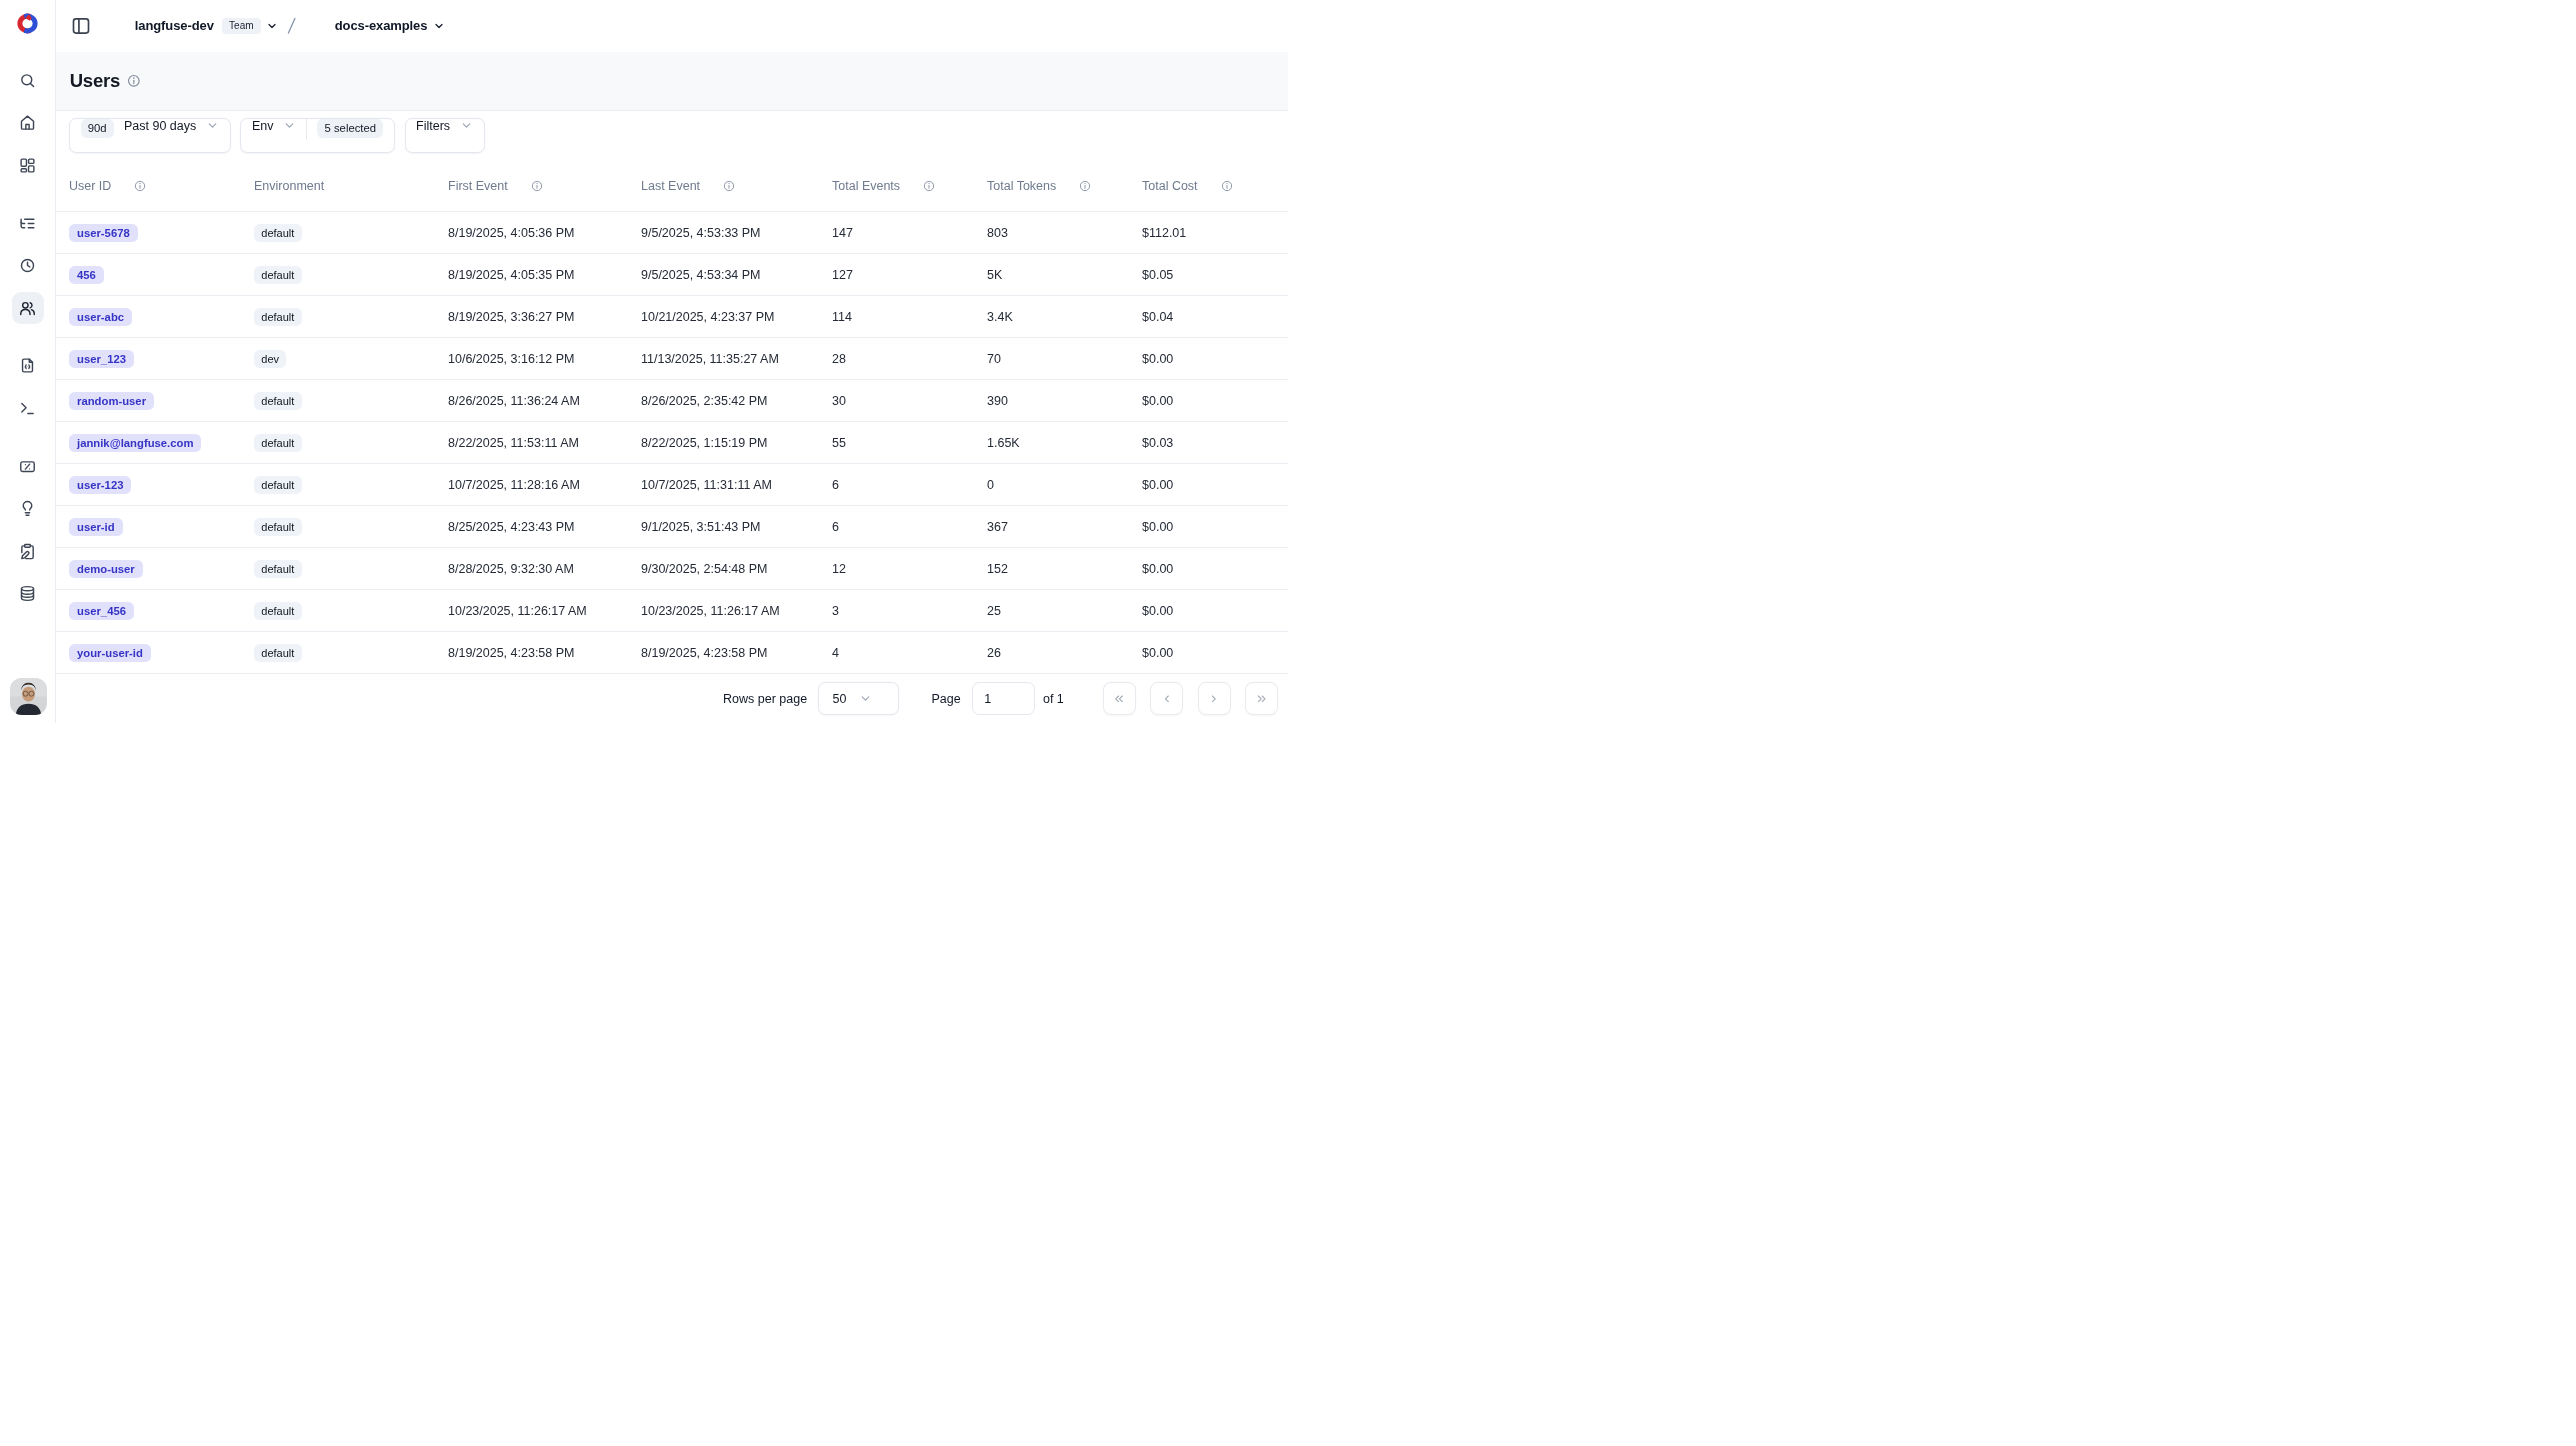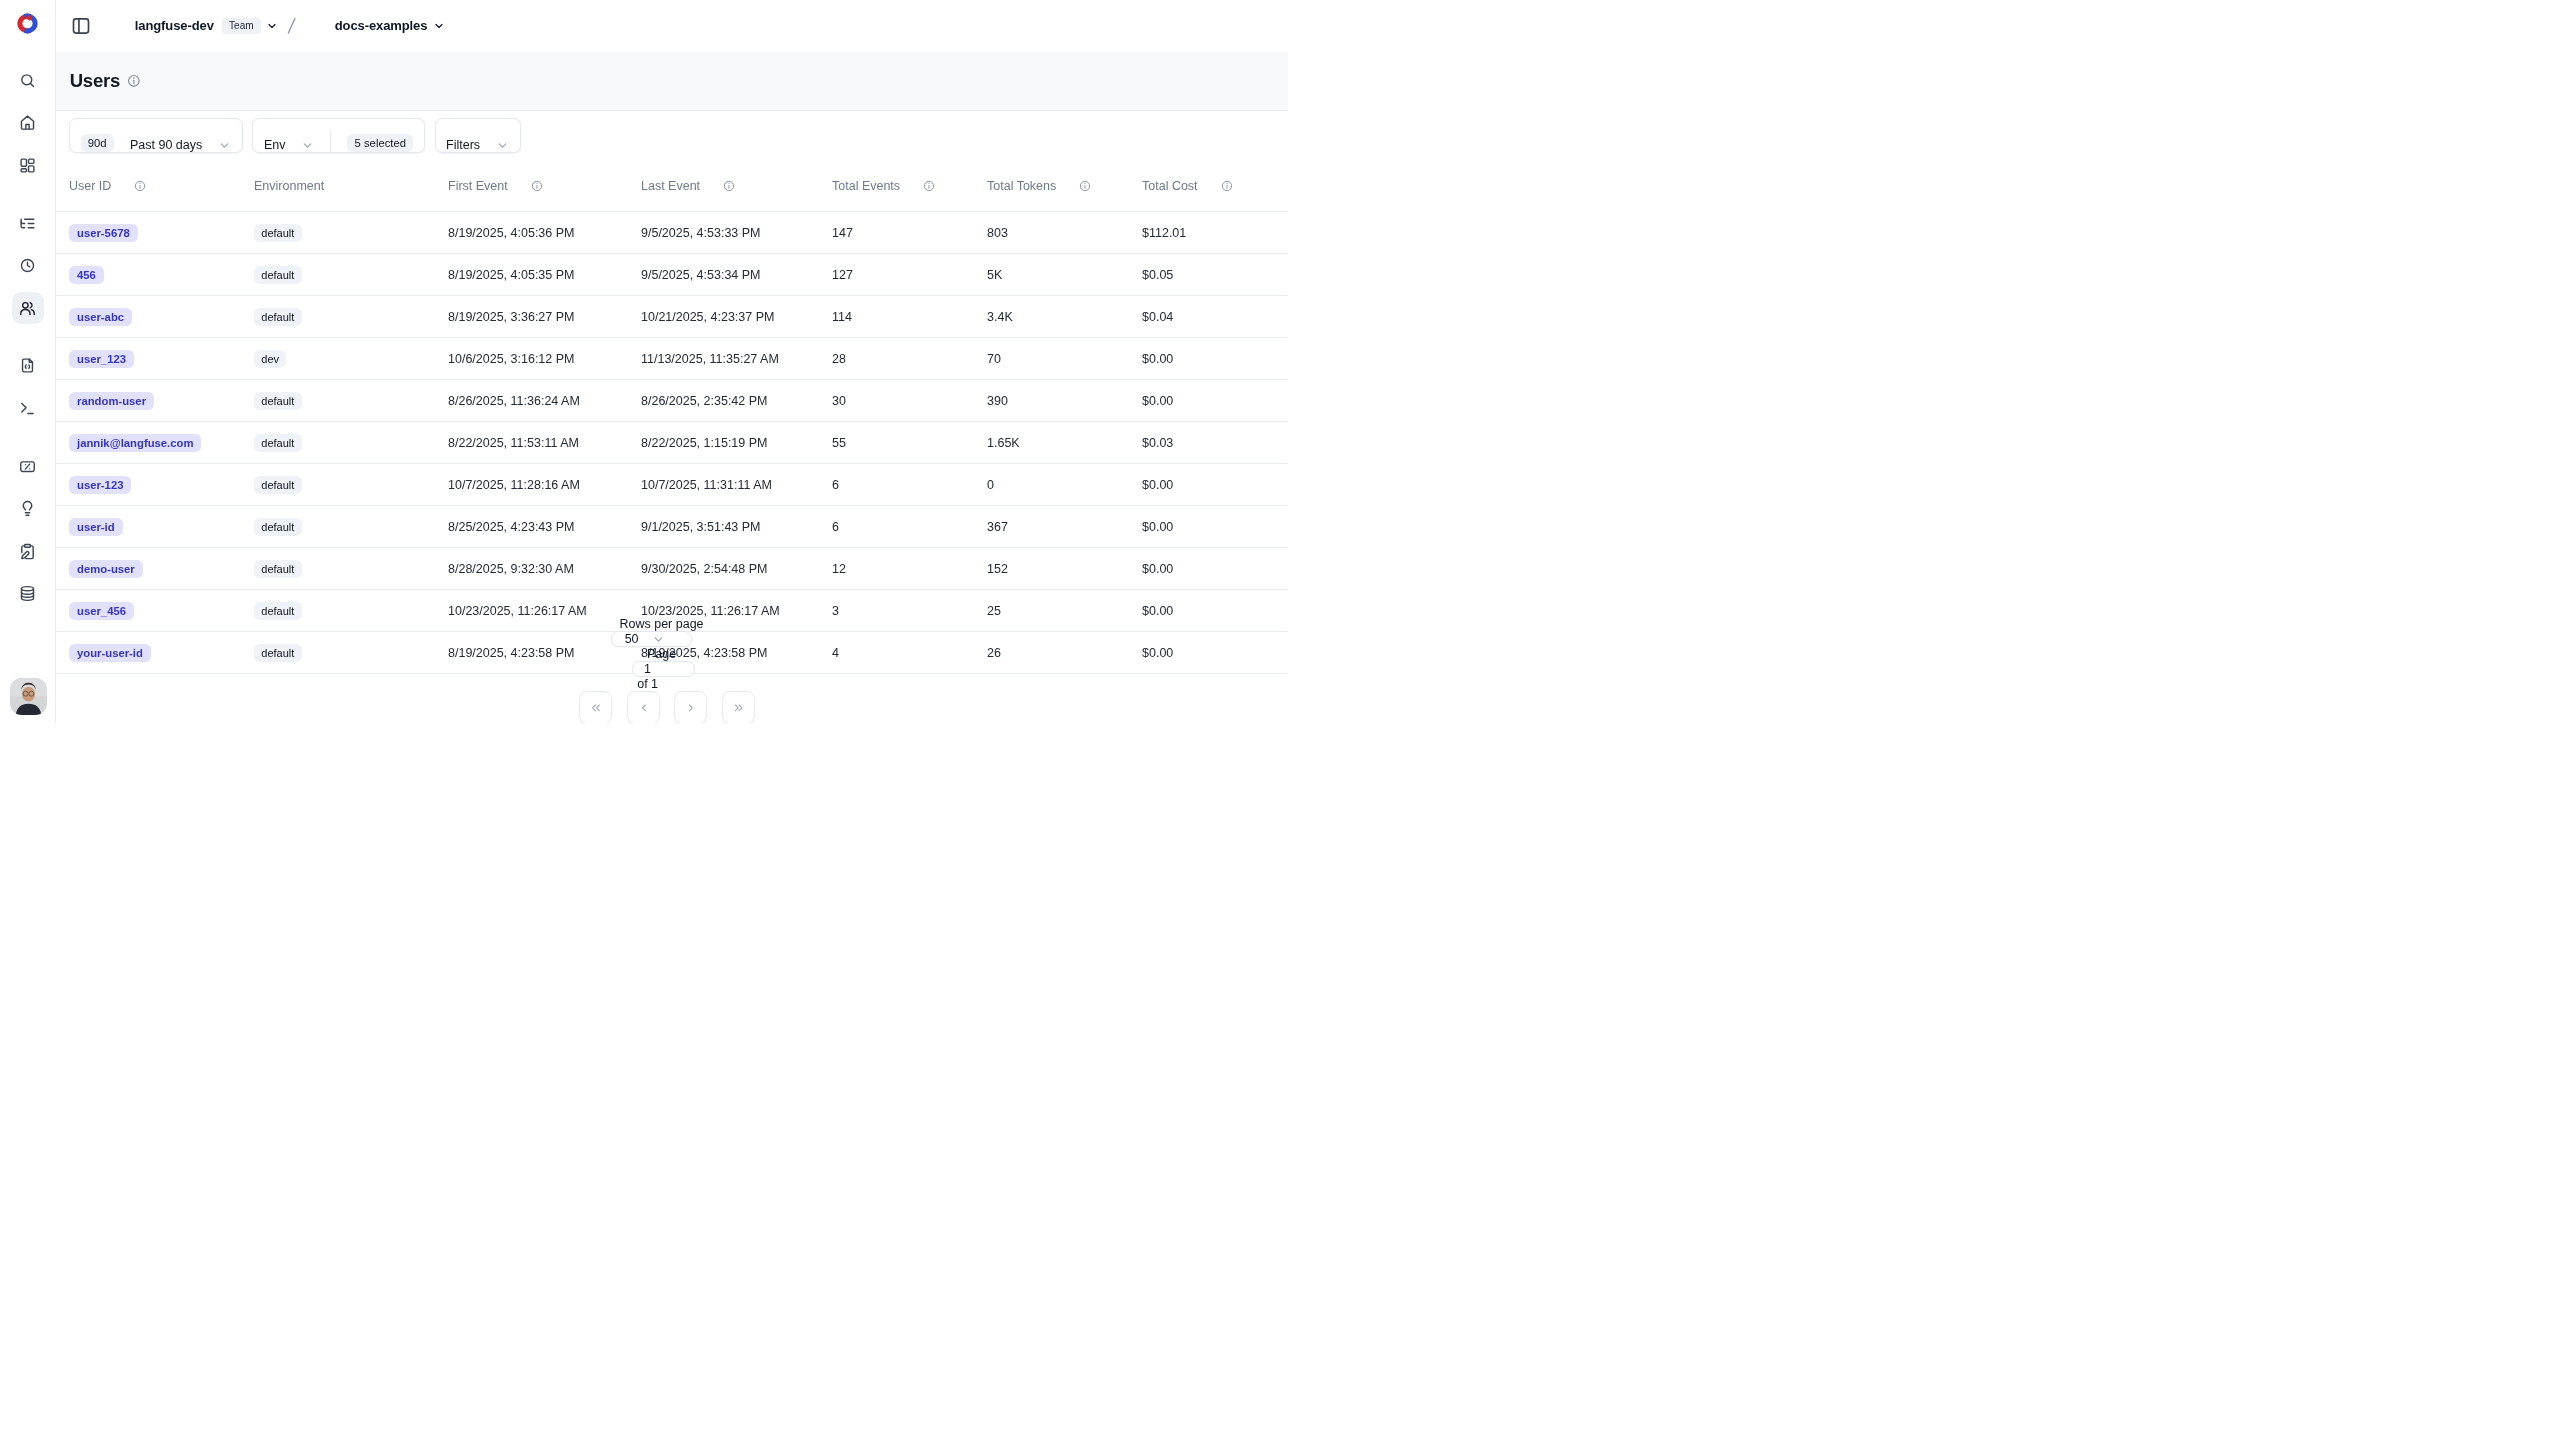--- a/index.html
+++ b/index.html
@@ -63,21 +63,21 @@
     display:flex; align-items:center; gap:9px; padding:0 9.7px 0 11.3px; background:#fff;
   }
   .searchbox svg{ width:15.3px; height:15.3px; color:#424b59; flex:none; }
   .searchbox input{
     border:none; outline:none; flex:1; font-size:12.5px; color:#18202e; background:transparent; font-family:inherit;
   }
   .searchbox input::placeholder{ color:#64718a; opacity:1; }
 
   .btn{
     height:35px; border:0.8px solid var(--border-strong); border-radius:7.3px; background:#fff;
-    display:flex; align-items:flex-end; gap:16px; padding:0 10.5px; font-size:12.5px; color:#131925;
+    display:flex; align-items:flex-start; gap:10px; padding:0 10.5px; font-size:12.5px; color:#131925;
     font-weight:500; font-family:inherit; box-shadow:0 0.8px 1.6px rgba(16,24,40,.05); cursor:pointer;
   }
   .btn .chev{ width:13px; height:13px; color:#9aa4b2; }
   .mini-pill{ background:#eef1f6; border-radius:5.6px; padding:3.2px 7.3px; font-size:11.3px; font-weight:500; color:#131925; }
   .env-divider{ width:0.8px; height:21px; background:#e6e9ee; }
 
   
   .row-grid{
     display:grid; grid-template-columns:185px 194px 193px 191px 155px 155px 1fr;
     padding:0 13px; align-items:center;
@@ -91,21 +91,21 @@
     display:inline-block; background:#e2e1fb; color:#3534c5; font-weight:700; font-size:11.3px;
     padding:3.2px 8px; border-radius:5.6px; cursor:pointer;
   }
   .badge-env{
     display:inline-block; background:#eff3f8; color:#10161f; font-size:11px; padding:3.2px 7.3px; border-radius:5.6px;
   }
 
   
   .footerbar{
     margin-top:auto; height:50px; display:flex; align-items:center; justify-content:flex-end;
-    padding-right:9.7px; font-size:12.5px; color:#111827; background:#fff;flex-direction:column;
+    padding-right:9.7px; font-size:12.5px; color:#111827; background:#fff;
   }
   .f-label{ margin-right:11.3px; }
   .select{
     height:33px; min-width:81px; border:0.8px solid var(--border-strong); border-radius:7.3px; background:#fff;
     display:flex; align-items:center; gap:13px; padding:0 9.7px 0 13px; margin-right:32px; cursor:pointer;
     box-shadow:0 0.8px 1.6px rgba(16,24,40,.04);
   }
   .select .chev{ width:13px; height:13px; color:#9aa4b2; }
   .page-input{
     width:63px; height:33px; border:0.8px solid var(--border-strong); border-radius:7.3px;

